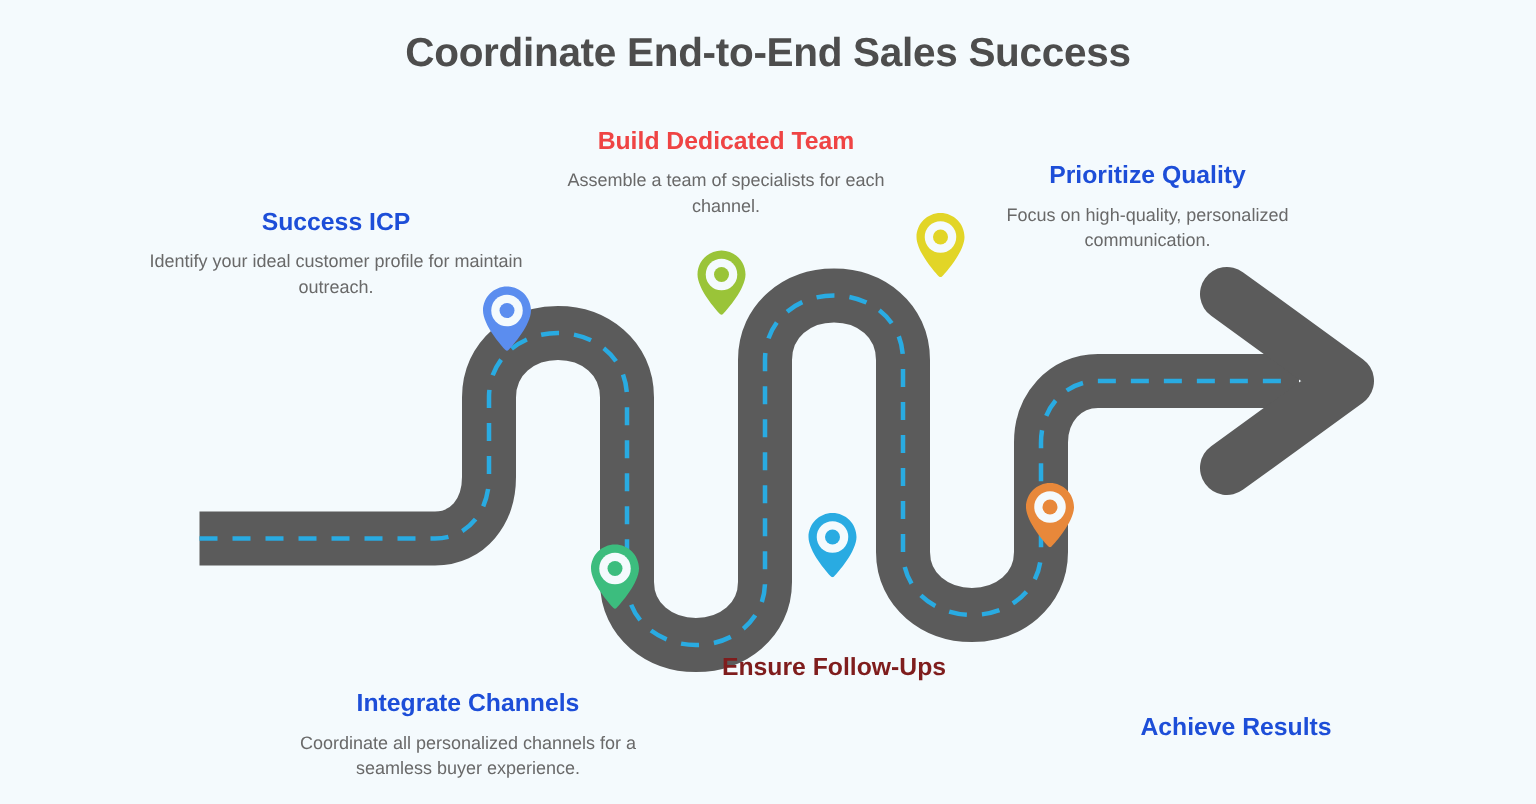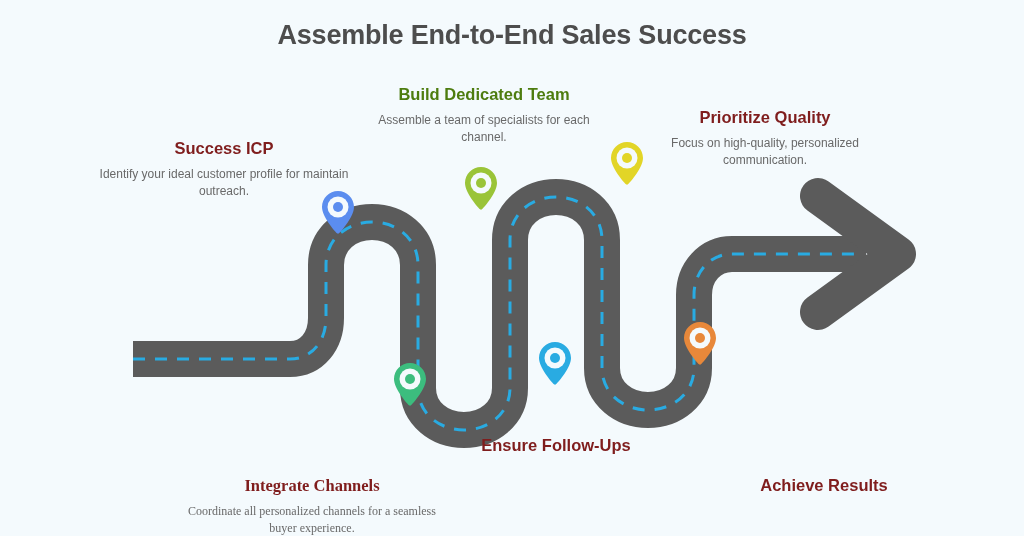--- a/index.html
+++ b/index.html
@@ -44,36 +44,36 @@
   }
 
   
   .step {
     position: absolute;
     text-align: center;
   }
   .step-title {
     font-size: 16.5px;
     font-weight: bold;
-    color: #7f1d1d;
+    color: #1d4ed8;
     margin: 0 0 7px 0;
     line-height: 1.2;
   }
   .step-desc {
     font-size: 12px;
     color: #696969;
     line-height: 1.42;
     margin: 0;
   }
 
   
   .step-icp        { left: 84px;  top: 139px; width: 280px; }
   .step-team       { left: 368px; top: 85px;  width: 232px; }
   .step-quality    { left: 642px; top: 108px; width: 246px; }
-  .step-integrate  { left: 176px; top: 476px; width: 272px; font-family: Liberation Serif, serif; }
+  .step-integrate  { left: 176px; top: 460px; width: 272px; }
   .step-followups  { left: 458px; top: 436px; width: 196px; }
   .step-results    { left: 698px; top: 476px; width: 252px; }
 
   
   .pin {
     position: absolute;
     width: 34px;
     height: 44px;
   }
   .pin svg { display: block; width: 100%; height: 100%; }
@@ -83,21 +83,21 @@
   .pin-quality   { left: 610px; top: 141px; }
   .pin-integrate { left: 393px; top: 362px; }
   .pin-followups { left: 538px; top: 341px; }
   .pin-results   { left: 683px; top: 321px; }
 </style>
 </head>
 <body>
 
 <div id="stage">
 
-  <div class="title">Assemble End-to-End Sales Success</div>
+  <div class="title">Coordinate End-to-End Sales Success</div>
 
   <svg class="roadmap-svg" viewBox="0 0 1024 536">
 
     <path d="M 133 359
              L 290 359
              C 312 359 326 341 326 318
              L 326 265
              C 326 238 348 222 372 222
              C 396 222 418 238 418 265
              L 418 388
@@ -182,21 +182,21 @@
       <circle cx="17" cy="17" r="5" fill="#e8883a"></circle>
     </svg>
   </div>
 
   <div class="step step-icp">
     <p class="step-title">Success ICP</p>
     <p class="step-desc">Identify your ideal customer profile for maintain outreach.</p>
   </div>
 
   <div class="step step-team">
-    <p class="step-title" style="color:#4d7c0f">Build Dedicated Team</p>
+    <p class="step-title" style="color:#ef4444">Build Dedicated Team</p>
     <p class="step-desc">Assemble a team of specialists for each channel.</p>
   </div>
 
   <div class="step step-quality">
     <p class="step-title">Prioritize Quality</p>
     <p class="step-desc">Focus on high-quality, personalized communication.</p>
   </div>
 
   <div class="step step-integrate">
     <p class="step-title">Integrate Channels</p>

